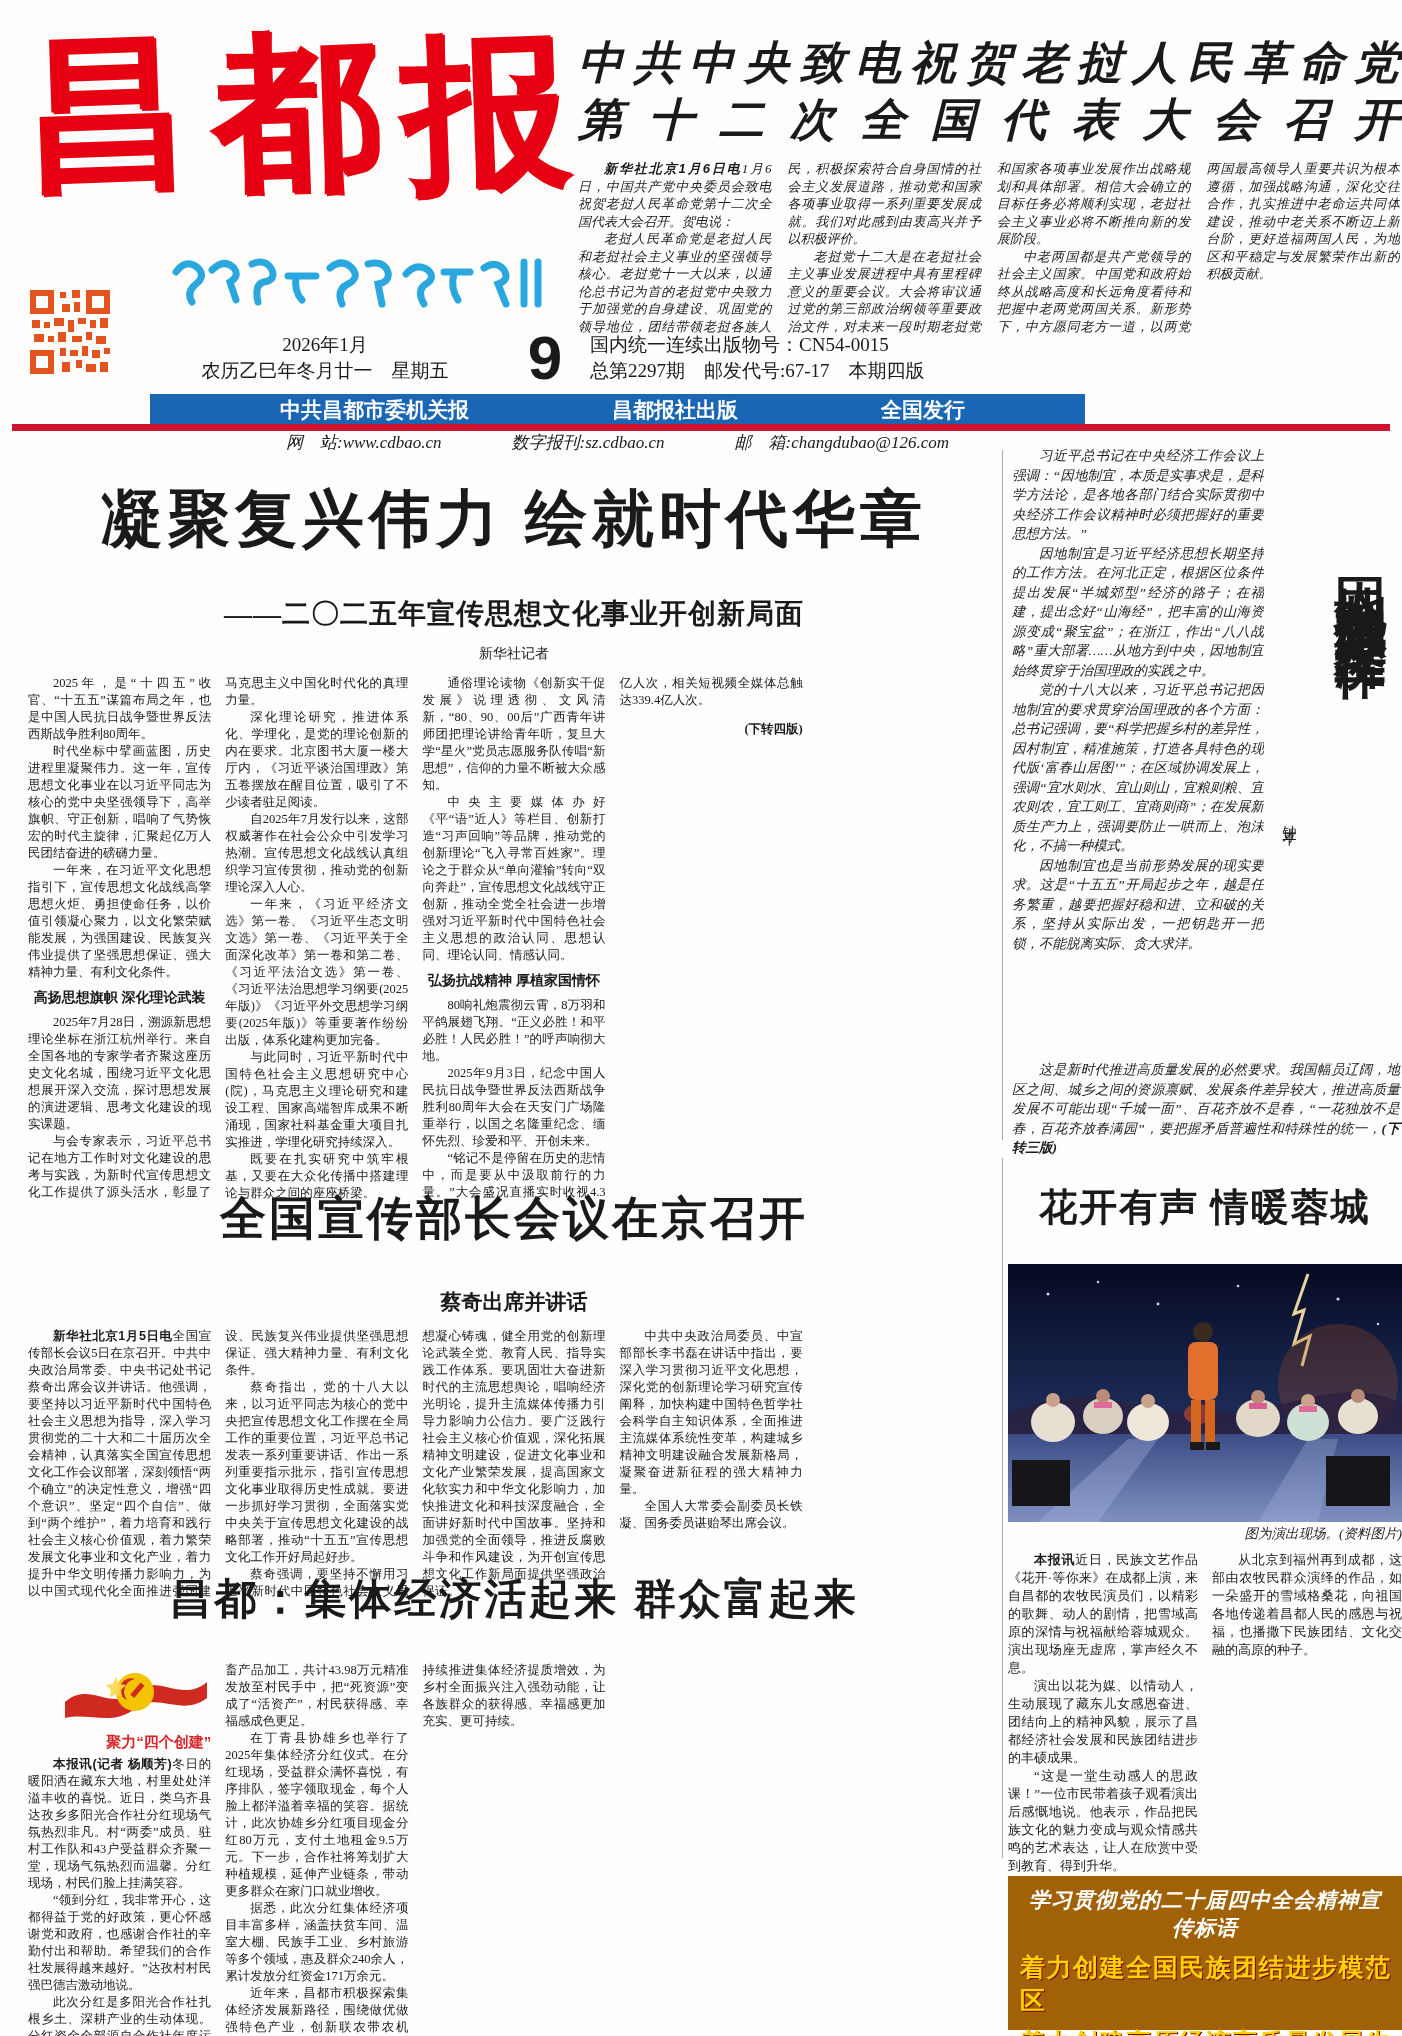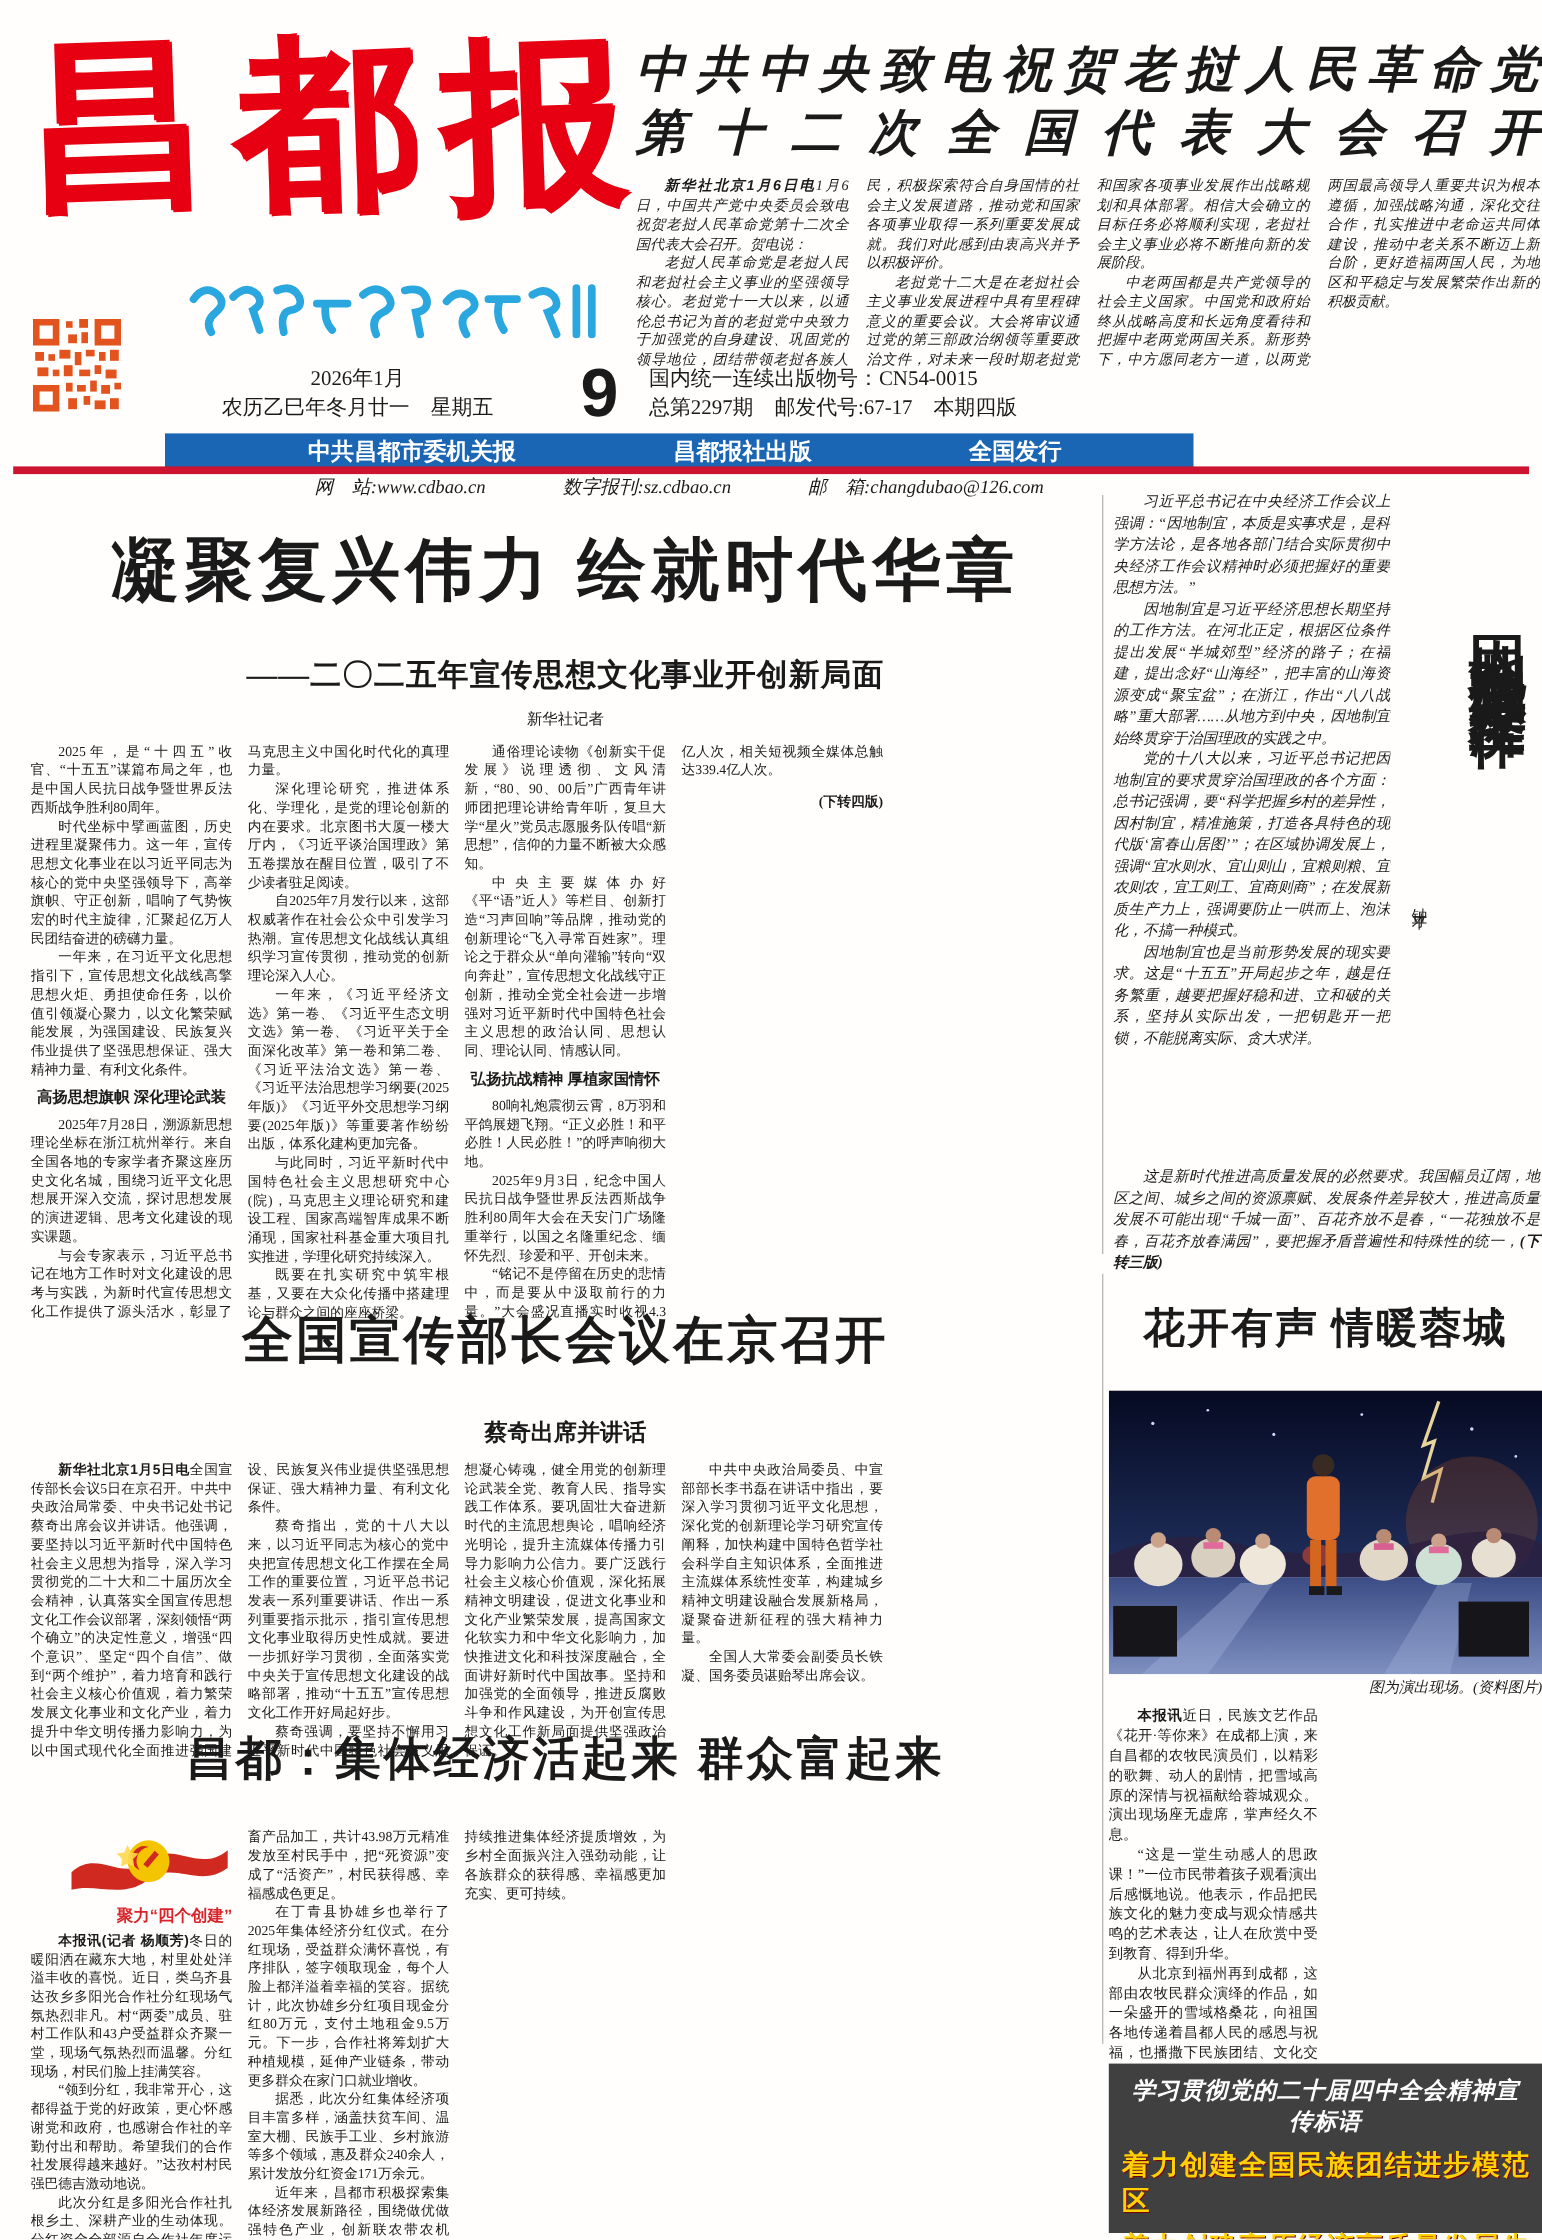--- a/index.html
+++ b/index.html
@@ -65,21 +65,21 @@
   .perf-body{margin-top:8px;height:352px;column-count:2;column-gap:14px;column-fill:auto;
              font-size:13px;line-height:18px;text-align:justify;overflow:hidden;}
   
   .vill{left:28px;top:1536px;width:972px;}
   .vill-h{font-family:"Liberation Sans",sans-serif;font-weight:900;font-size:42px;text-align:center;letter-spacing:3px;}
   .vill-body{margin-top:14px;height:424px;column-count:5;column-gap:14px;column-fill:auto;
              font-size:12.5px;line-height:17px;text-align:justify;overflow:hidden;}
   .flag-block{text-align:right;margin-bottom:6px;}
   .flag-cap{color:#d8242a;font-weight:bold;font-size:15px;font-family:"Liberation Sans",sans-serif;margin-top:2px;}
   
-  .slogan{left:1008px;top:1876px;width:394px;height:154px;background:#404040;color:#fff;
+  .slogan{left:1008px;top:1876px;width:394px;height:154px;background:#a16207;color:#fff;
           box-sizing:border-box;padding:10px 12px;}
   .slogan-title{font-weight:bold;font-style:italic;font-size:21px;text-align:center;letter-spacing:1px;}
   .slogan-line{margin-top:9px;color:#ffd100;font-family:"Liberation Sans",sans-serif;font-weight:900;
                font-size:25px;text-align:justify;text-align-last:justify;text-shadow:1px 1px 0 #7a0000;}
 </style>
 </head>
 <body>
 
 <div class="page">
 
@@ -297,20 +297,21 @@
         <rect x="182" y="178" width="14" height="8" fill="#1a1a1a"></rect>
           <rect x="198" y="178" width="14" height="8" fill="#1a1a1a"></rect>
       </g>
       <rect x="4" y="196" width="58" height="46" fill="#15151a"></rect>
       <rect x="318" y="192" width="64" height="50" fill="#15151a"></rect>
     </svg>
     <div class="perf-cap">图为演出现场。(资料图片)</div>
     <div class="perf-body">
 
     <p class="para"><b class="lead">本报讯</b><span>近日，民族文艺作品《花开·等你来》在成都上演，来自昌都的农牧民演员们，以精彩的歌舞、动人的剧情，把雪域高原的深情与祝福献给蓉城观众。演出现场座无虚席，掌声经久不息。</span></p>
+        <p class="para"><b class="lead"></b><span>演出以花为媒、以情动人，生动展现了藏东儿女感恩奋进、团结向上的精神风貌，展示了昌都经济社会发展和民族团结进步的丰硕成果。</span></p>
         <p class="para"><b class="lead"></b><span>“这是一堂生动感人的思政课！”一位市民带着孩子观看演出后感慨地说。他表示，作品把民族文化的魅力变成与观众情感共鸣的艺术表达，让人在欣赏中受到教育、得到升华。</span></p>
         <p class="para"><b class="lead"></b><span>从北京到福州再到成都，这部由农牧民群众演绎的作品，如一朵盛开的雪域格桑花，向祖国各地传递着昌都人民的感恩与祝福，也播撒下民族团结、文化交融的高原的种子。</span></p>
       </div>
   </section>
 
   <section class="abs vill">
     <h2 class="vill-h">昌都：集体经济活起来 群众富起来</h2>
     <div class="vill-body">
       <div class="flag-block">
         <svg width="150" height="64" viewBox="0 0 150 64">

